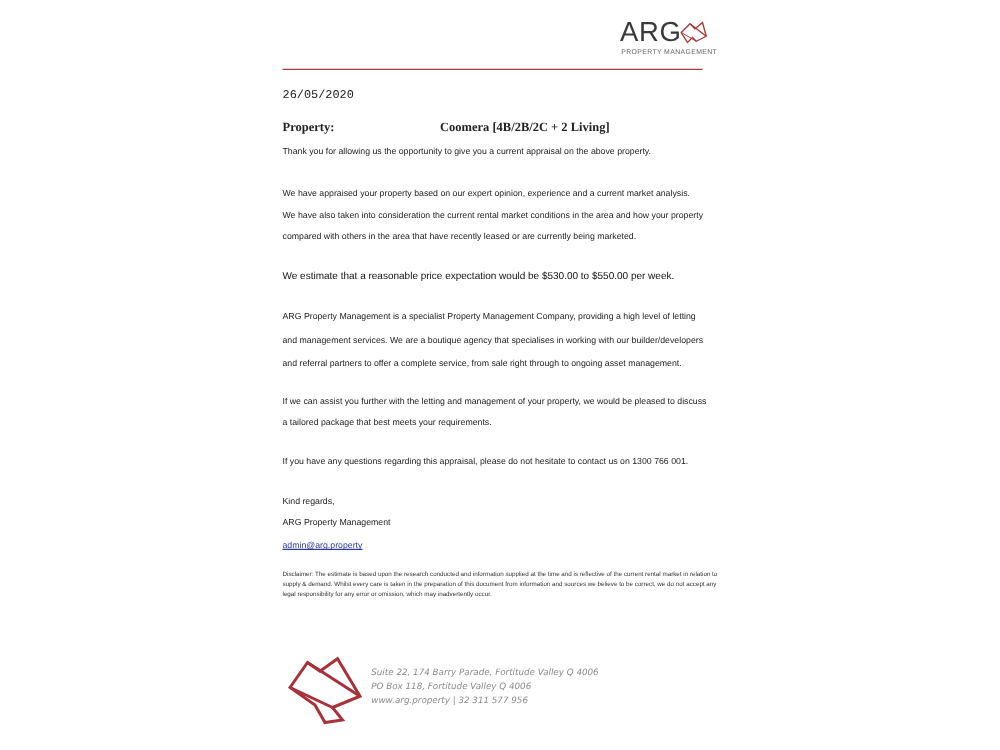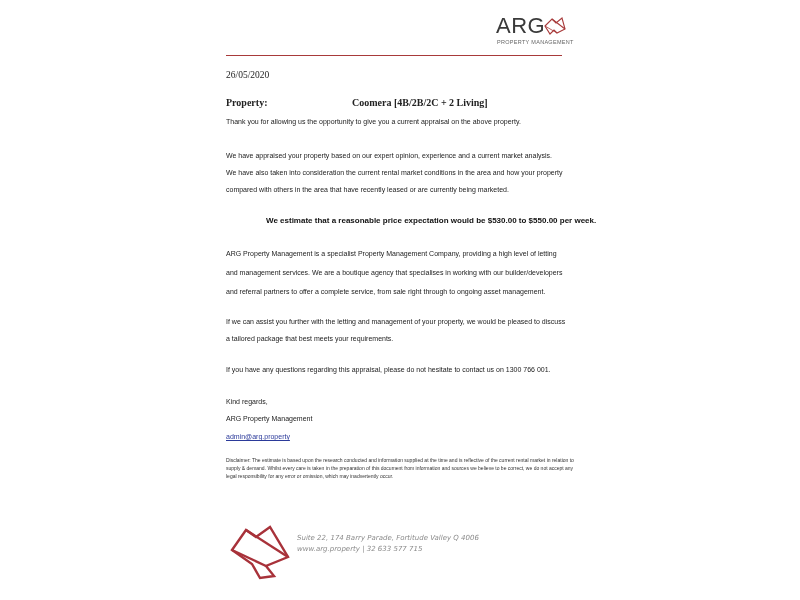--- a/index.html
+++ b/index.html
@@ -64,21 +64,21 @@
     }
     .content {
       position: absolute;
       left: 226px;
       top: 70px;
       width: 360px;
     }
     .date {
       position: absolute;
       left: 0; top: 0;
-      font-family: Liberation Serif, serif;
+      font-family: Liberation Mono, monospace;
       font-size: 9.5px;
       color: #222;
     }
     .property-row {
       position: absolute;
       left: 0; top: 27px;
       width: 360px;
       font-family: "Liberation Serif", serif;
       font-weight: bold;
       font-size: 10px;
@@ -91,24 +91,23 @@
       left: 0;
       font-size: 7px;
       line-height: 16.5px;
       color: #222;
       white-space: nowrap;
     }
     .estimate {
       position: absolute;
       left: 0;
       font-size: 8px;
-      font-weight: bold;
+      font-weight: normal;
       color: #111;
       white-space: nowrap;
-      margin-left: 40px;
     }
     .email-link {
       color: #2b3a9a;
       text-decoration: underline;
       cursor: pointer;
     }
     .disclaimer {
       position: absolute;
       left: 0;
       font-size: 5px;
@@ -185,15 +184,16 @@
     <div class="disclaimer" style="top:386px;">Disclaimer: The estimate is based upon the research conducted and information supplied at the time and is reflective of the current rental market in relation to supply &amp; demand. Whilst every care is taken in the preparation of this document from information and sources we believe to be correct, we do not accept any legal responsibility for any error or omission, which may inadvertently occur.</div>
   </div>
 
   <svg class="footer-mark" viewBox="0 0 60 56">
     <polygon points="2,26 16,6 26,13 40,3 58,33 36,42 44,52 30,54 22,40" fill="none" stroke="#a8323a" stroke-width="2.4" stroke-linejoin="miter"></polygon>
     <line x1="16" y1="6" x2="58" y2="33" stroke="#a8323a" stroke-width="2.4"></line>
     <line x1="2" y1="26" x2="36" y2="42" stroke="#a8323a" stroke-width="2.4"></line>
   </svg>
   <div class="footer-address">
     <div>Suite 22, 174 Barry Parade, Fortitude Valley Q 4006</div>
-    <div>www.arg.property | 32 633 577 715</div>
+    <div>PO Box 118, Fortitude Valley Q 4006</div>
+    <div>www.arg.property | 32 311 577 956</div>
   </div>
 </div>
 
 </body></html>

